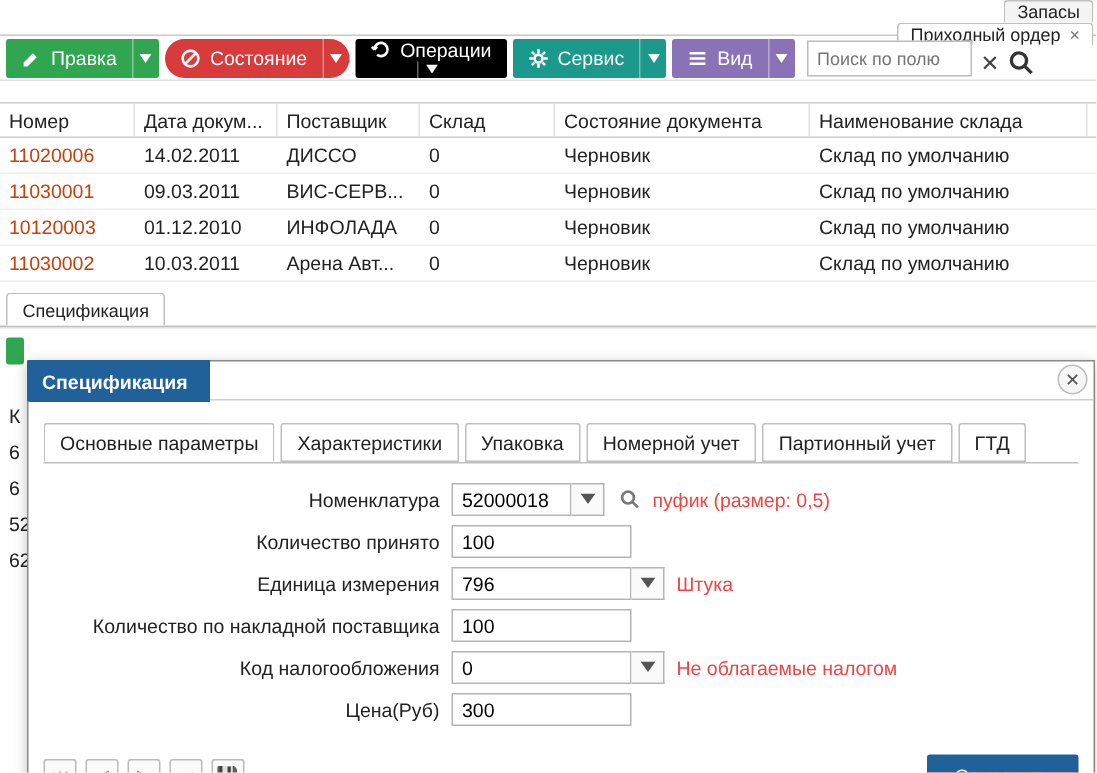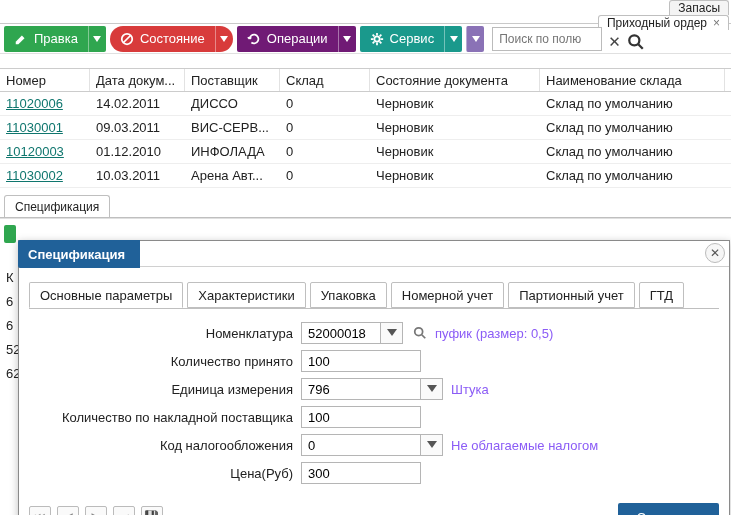--- a/index.html
+++ b/index.html
@@ -12,37 +12,37 @@
   .win-tab.active { background:#fff; }
   .win-tab .close { margin-left:6px; color:#777; cursor:pointer; }
 
   
   .toolbar { display:flex; align-items:center; height:30px; background:#fff; padding:2px 4px; gap:4px; border-bottom:1px solid #e0e0e0; }
   .tb-btn { display:flex; align-items:center; height:26px; color:#fff; font-size:13px; cursor:pointer; border-radius:2px;text-align:center; }
   .tb-main { display:flex; align-items:center; padding:0 10px; gap:6px; height:100%; }
   .tb-dd { width:18px; height:100%; display:flex; align-items:center; justify-content:center; border-left:1px solid rgba(255,255,255,0.4); }
   .tb-green { background:#2fa64f; }
   .tb-red { background:#d83b3b;border-radius:13px; }
-  .tb-blue { background:#701a75; }
+  .tb-blue { background:#000000;flex-direction:column; }
   .tb-teal { background:#1a998c; }
   .tb-violet{ background:#8a72b6; }
   .tb-icon { width:14px; height:14px; display:inline-block; }
   .search-wrap { display:flex; align-items:flex-end; gap:6px; margin-left:4px; }
   .search-box { height:24px; width:110px; border:1px solid #bbb; padding:2px 6px; font-size:12px; color:#888; }
   .search-x { font-size:15px; color:#444; cursor:pointer; }
   .search-mag { cursor:pointer; color:#333; }
 
   
   .grid { width:100%; }
   .grid-header, .grid-row { display:grid; grid-template-columns: 90px 95px 95px 90px 170px 185px 6px; align-items:center; height:24px; }
   .grid-header { border-top:1px solid #ccc; border-bottom:1px solid #ccc; margin-top:14px; background:#fff; }
   .grid-header > div { padding:0 6px; font-size:13px; color:#222; border-right:1px solid #e2e2e2; white-space:nowrap; overflow:hidden; text-overflow:ellipsis; height:100%; display:flex; align-items:center; }
   .grid-row { border-bottom:1px solid #eee; }
   .grid-row > div { padding:0 6px; font-size:13px; white-space:nowrap; overflow:hidden; text-overflow:ellipsis; }
-  .grid-row a { color:#0f766e; text-decoration:underline; cursor:pointer; }
+  .grid-row a { color:#c2410c; cursor:pointer; }
 
   
   .spec-tabs { display:flex; align-items:flex-end; height:24px; border-bottom:1px solid #bfbfbf; margin-top:6px; padding-left:4px; }
   .spec-tab { height:22px; padding:0 10px; border:1px solid #bfbfbf; border-bottom:none; background:#fff; font-size:12px; border-radius:3px 3px 0 0; display:flex; align-items:center; }
 
   
   .toolbar2 { height:30px; background:#fff; border-top:1px solid #e0e0e0; display:flex; align-items:center; padding:0 4px; gap:90px; }
   .tb2-small { width:12px; height:18px; background:#2fa64f; border-radius:2px; }
 
   
@@ -57,21 +57,21 @@
 
   .dlg-tabs { display:flex; gap:4px; margin:14px 10px 0 10px; border-bottom:1px solid #bfbfbf; padding-bottom:0; }
   .dlg-tab { height:26px; padding:0 10px; border:1px solid #bfbfbf; background:#fff; font-size:13px; display:flex; align-items:center; cursor:pointer; border-radius:2px 2px 0 0; }
   .dlg-tab.active { border-bottom:1px solid #fff; margin-bottom:-1px; }
 
   .form { padding:10px 14px 4px 2px; }
   .form-row { display:flex; align-items:center; height:28px; }
   .form-label { width:280px; text-align:right; padding-right:8px; font-size:13px; color:#222; }
   .form-input { height:22px; border:1px solid #b5b5b5; padding:0 6px; font-size:13px; width:120px; }
   .form-dd { width:22px; height:22px; border:1px solid #b5b5b5; border-left:none; display:flex; align-items:center; justify-content:center; color:#555; cursor:pointer; background:#fafafa; }
-  .form-after { margin-left:8px; font-size:13px; color:#8b5cf6; display:flex; align-items:center; gap:6px; }
+  .form-after { margin-left:8px; font-size:13px; color:#ef4444; display:flex; align-items:center; gap:6px; }
   .form-mag { width:18px; height:18px; display:flex; align-items:center; justify-content:center; color:#555; cursor:pointer; }
 
   .dlg-footer { height:40px; display:flex; align-items:center; justify-content:space-between; padding:0 10px; margin-top:6px;}
   .footer-icons { display:flex; gap:6px; }
   .ficon { width:22px; height:22px; border:1px solid #bbb; border-radius:2px; display:flex; align-items:center; justify-content:center; color:#888; cursor:pointer; font-size:12px; background:#fafafa;}
   .save-btn { background:#206199; color:#fff; border:none; height:28px; padding:0 18px; font-size:13px; cursor:pointer; border-radius:2px; }
 
   svg { display:block; }
 </style>
 </head>
@@ -144,20 +144,28 @@
         </span>
         <span>Сервис</span>
       </div>
     <div class="tb-dd">
         <svg width="8" height="6">
           <path fill="#fff" d="M0 0h8L4 6z"></path>
         </svg>
       </div>
   </div>
   <div class="tb-btn tb-violet">
+    <div class="tb-main">
+        <span class="tb-icon">
+          <svg viewBox="0 0 16 16" width="14" height="14">
+            <path stroke="#fff" stroke-width="2" d="M2 4h12M2 8h12M2 12h12"></path>
+          </svg>
+        </span>
+        <span>Вид</span>
+      </div>
     <div class="tb-dd">
         <svg width="8" height="6">
           <path fill="#fff" d="M0 0h8L4 6z"></path>
         </svg>
       </div>
   </div>
   <div class="search-wrap">
     <input class="search-box" placeholder="Поиск по полю" style="">
     <span class="search-x">✕</span>
     <span class="search-mag">

